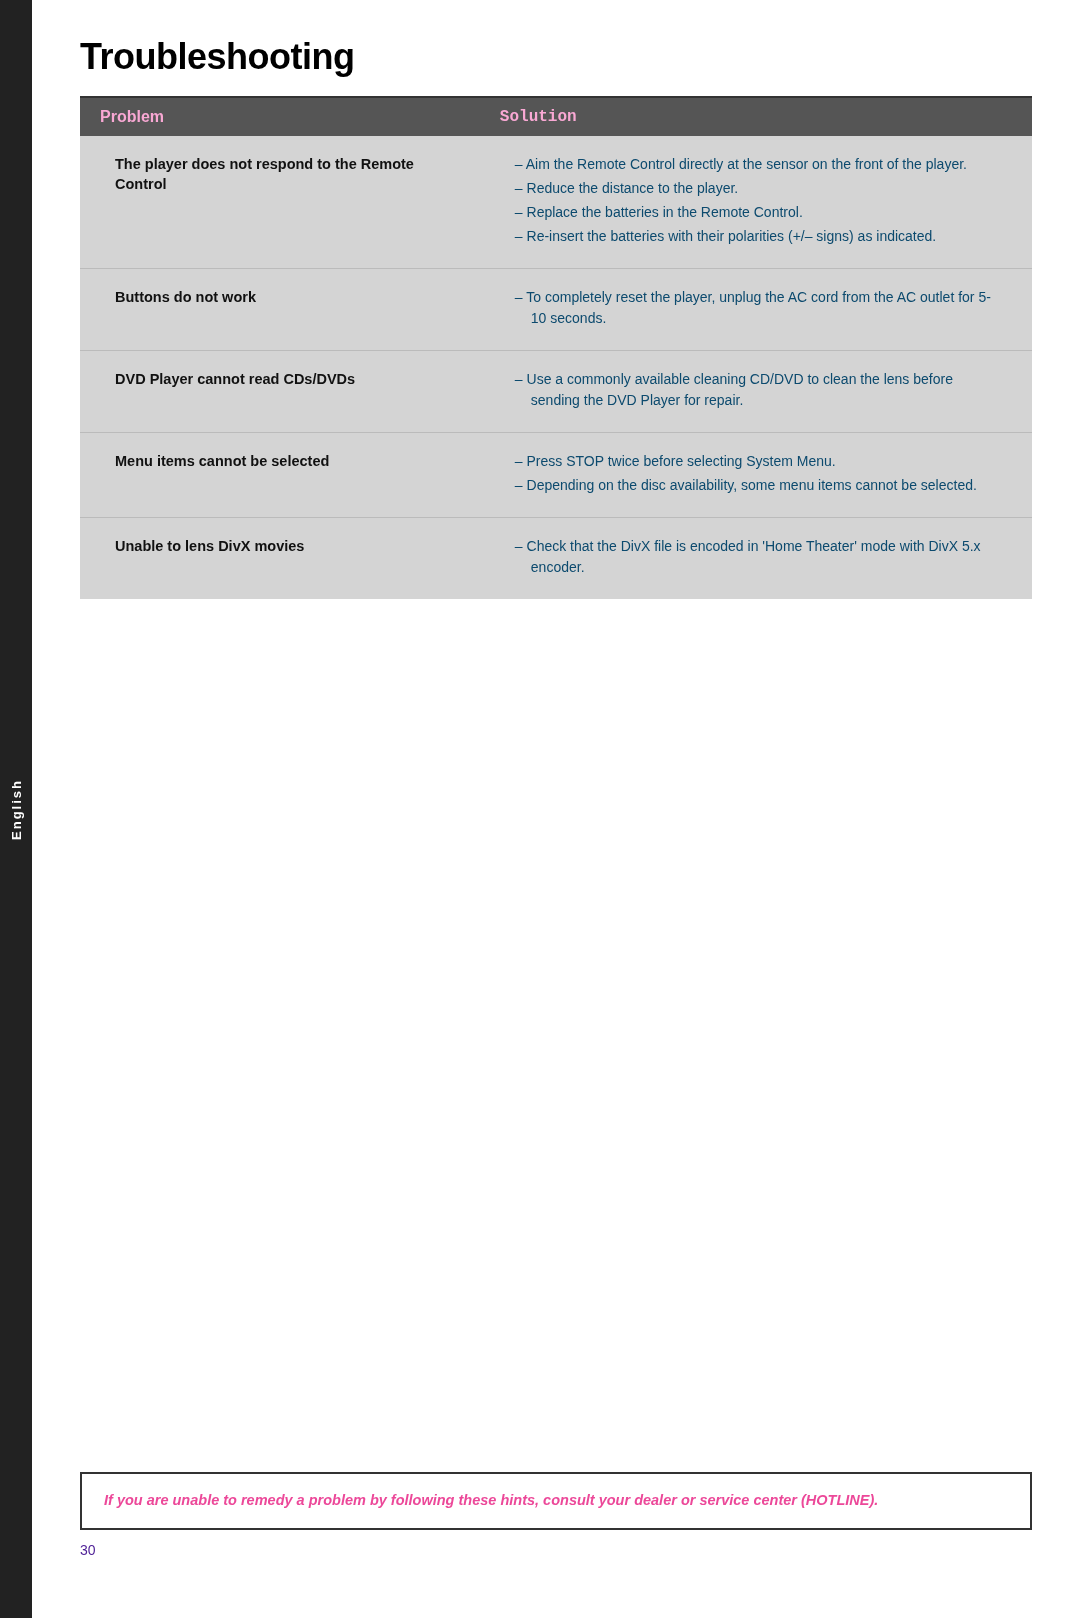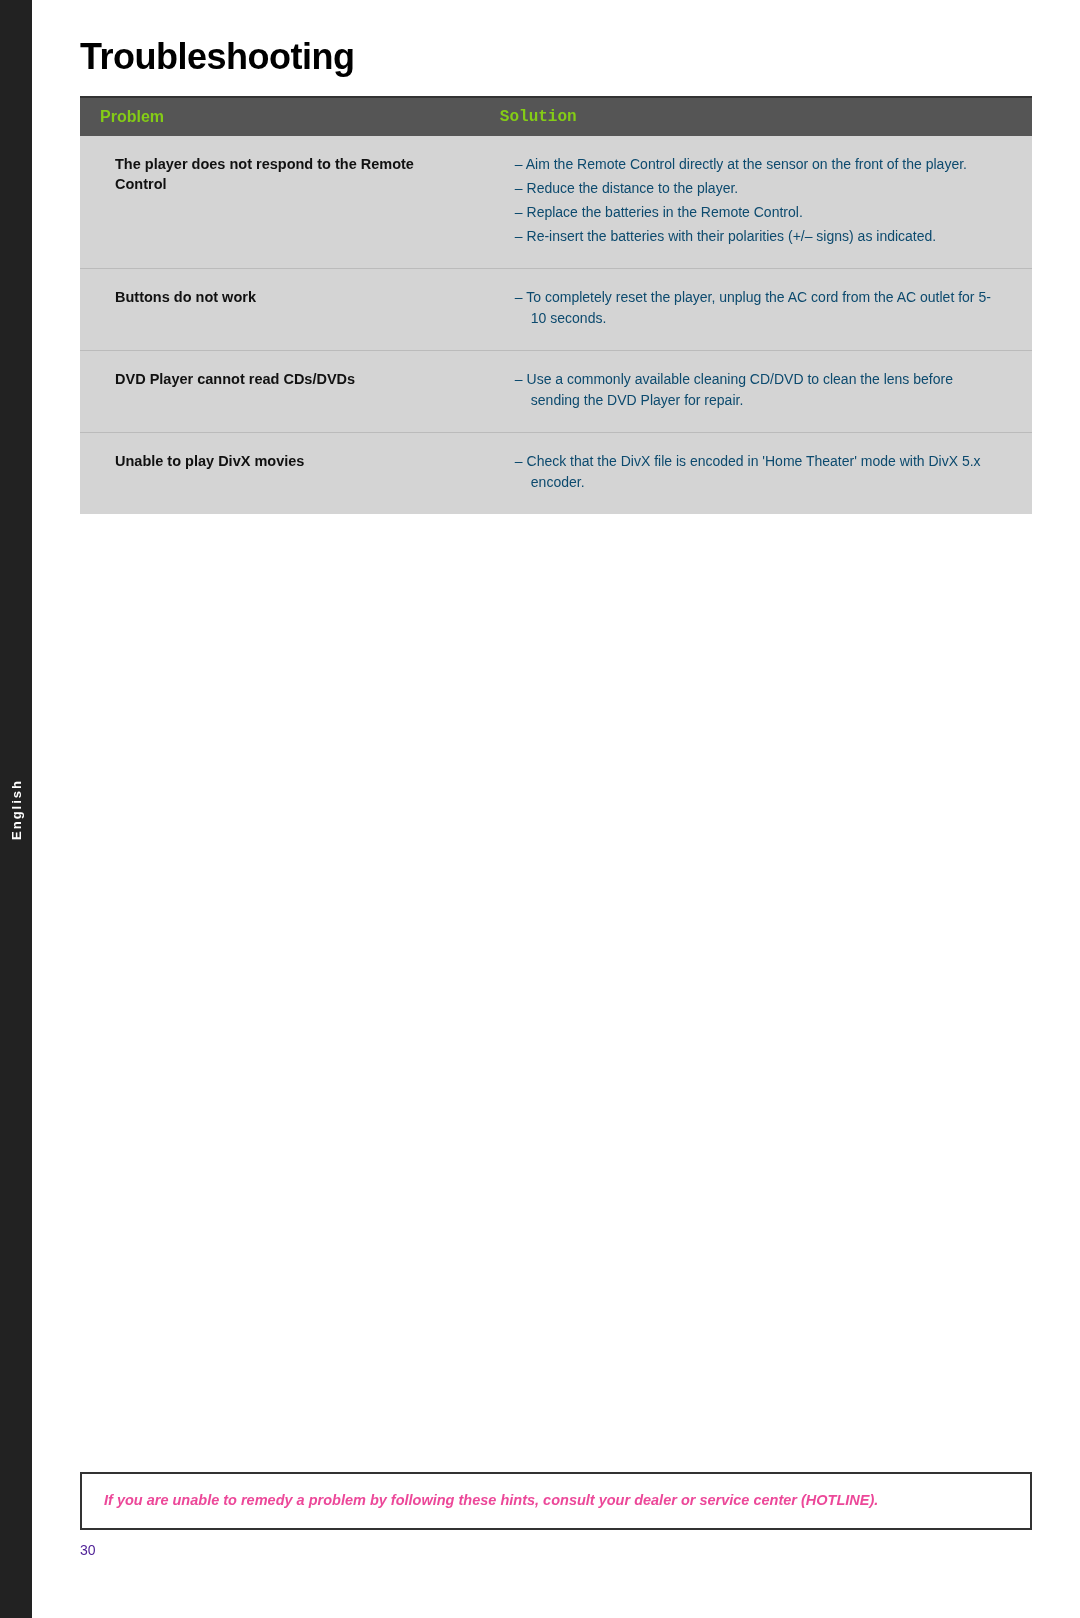--- a/index.html
+++ b/index.html
@@ -65,21 +65,21 @@
     }
 
     .troubleshoot-table {
       width: 100%;
       border-collapse: collapse;
       margin-top: 0;
     }
 
     .table-header-row th {
       background: #555555;
-      color: #84cc16;
+      color: #f9a8d4;
       font-size: 16px;
       font-weight: bold;
       padding: 10px 20px;
       text-align: left;
     }
 
     .table-header-row th:first-child {
       width: 42%;
     }
 
@@ -197,21 +197,30 @@
           </tr>
           <tr class="table-row">
             <td class="problem-cell">DVD Player cannot read CDs/DVDs</td>
             <td class="solution-cell">
               <ul>
                 <li>Use a commonly available cleaning CD/DVD to clean the lens before sending the DVD Player for repair.</li>
               </ul>
             </td>
           </tr>
           <tr class="table-row">
-            <td class="problem-cell">Unable to play DivX movies</td>
+            <td class="problem-cell">Menu items cannot be selected</td>
+            <td class="solution-cell">
+              <ul>
+                <li>Press STOP twice before selecting System Menu.</li>
+                <li>Depending on the disc availability, some menu items cannot be selected.</li>
+              </ul>
+            </td>
+          </tr>
+          <tr class="table-row">
+            <td class="problem-cell">Unable to lens DivX movies</td>
             <td class="solution-cell">
               <ul>
                 <li>Check that the DivX file is encoded in 'Home Theater' mode with DivX 5.x encoder.</li>
               </ul>
             </td>
           </tr>
         </tbody>
     </table>
 
     <div class="spacer"></div>

